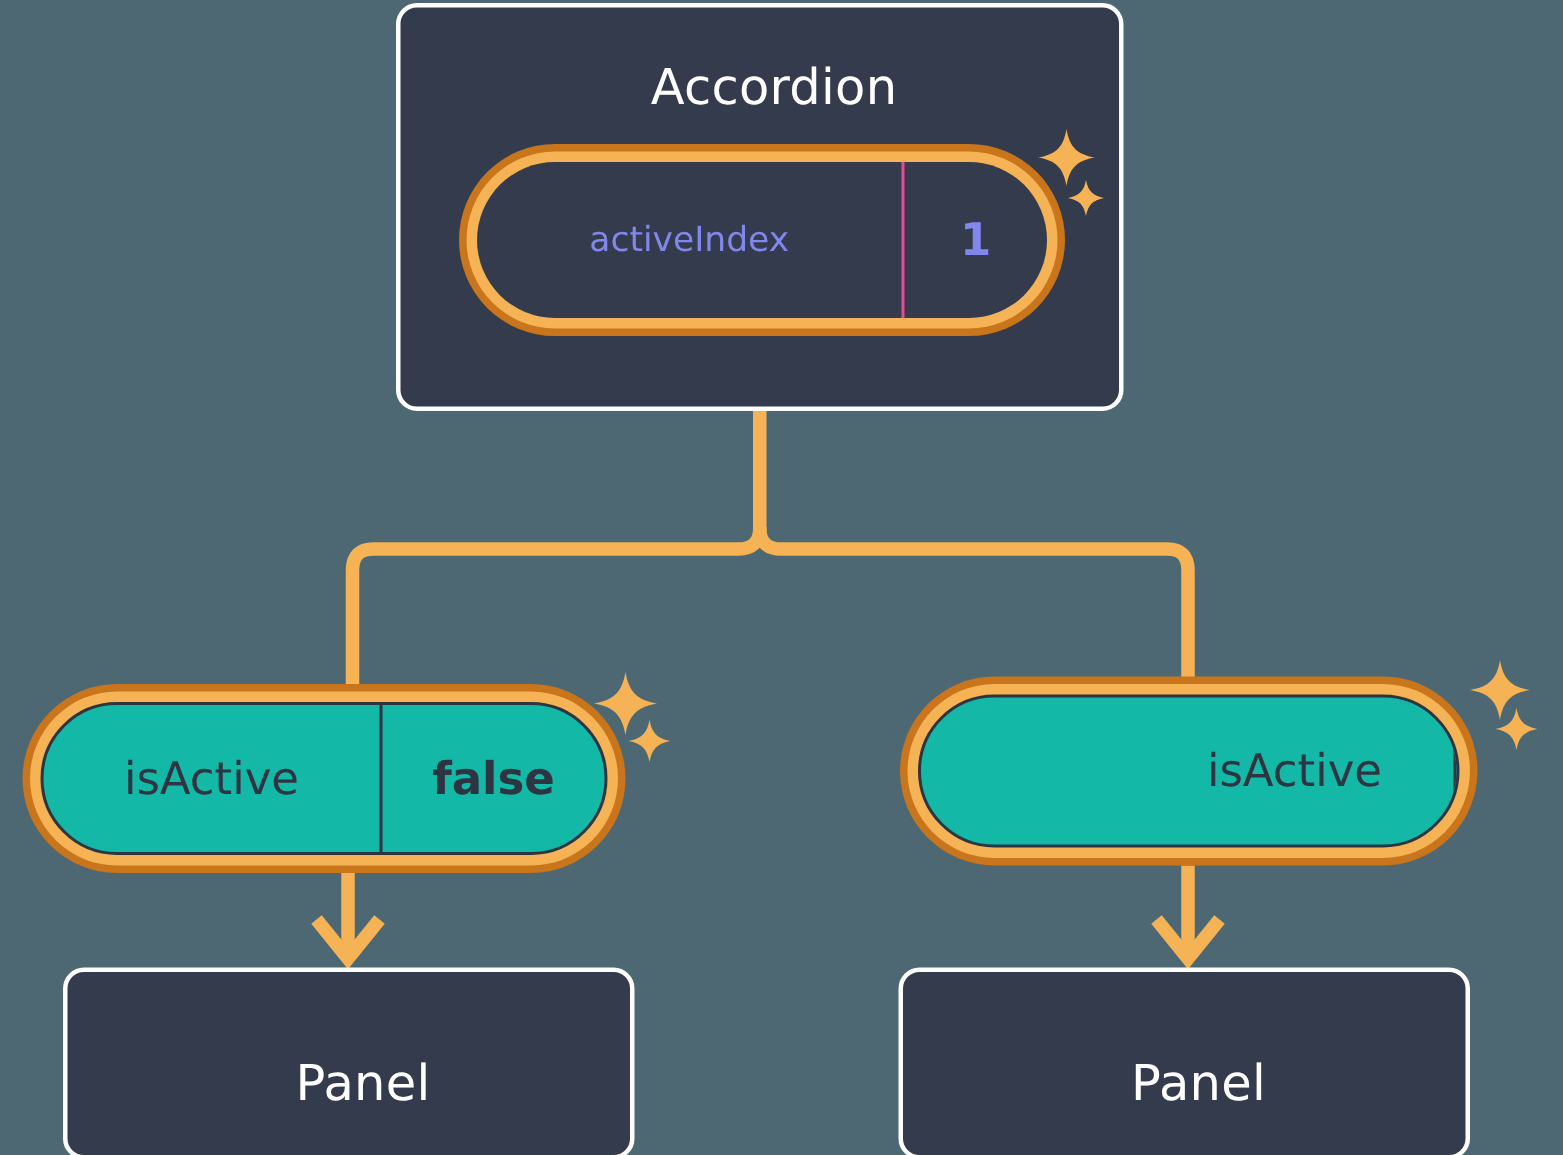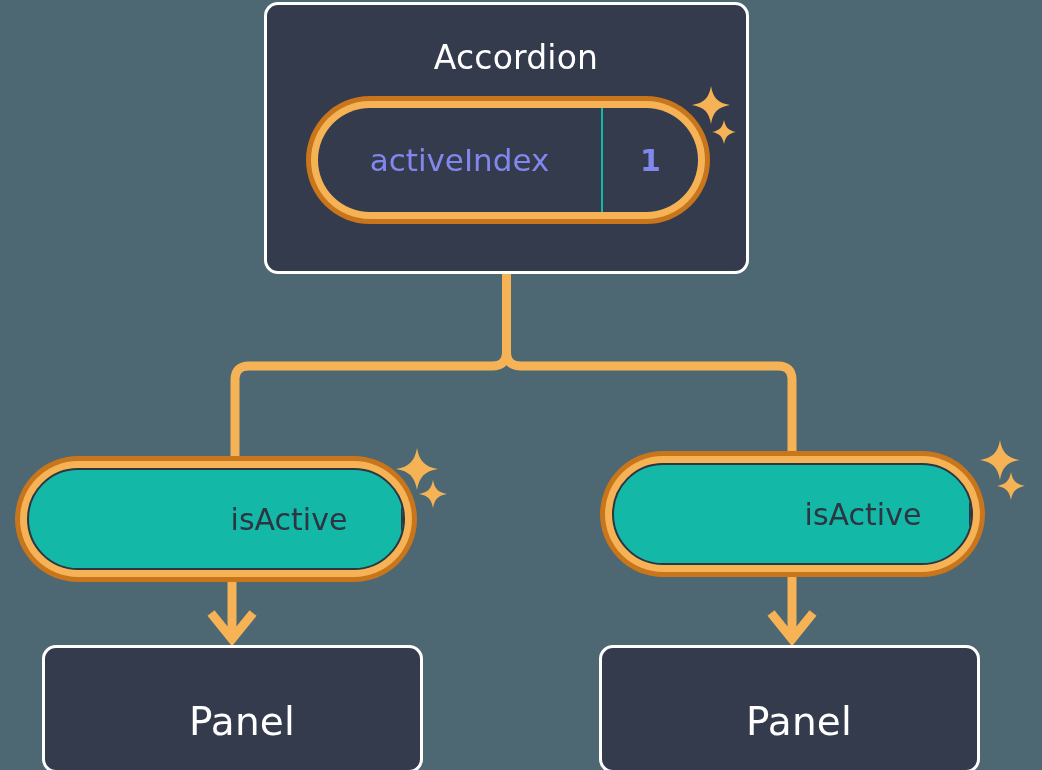--- a/index.html
+++ b/index.html
@@ -63,21 +63,21 @@
   
   .panel-card {
     width: 381px;
     height: 128px;
     display: flex;
     align-items: center;
     justify-content: center;
   }
   #panel-left  { left: 42px;  top: 645px; }
   #panel-right { left: 599px; top: 645px; }
-  .panel-card .node-title { font-size: 39px; margin-top: 24px; }
+  .panel-card .node-title { font-size: 33px; margin-top: 24px; }
 
   
   .pill {
     position: absolute;
     box-sizing: border-box;
     display: flex;
     align-items: stretch;
     z-index: 3;
     border-radius: 999px;
   }
@@ -115,23 +115,23 @@
     box-sizing: border-box;
     white-space: nowrap;
   }
 
   
   .pill-dark .pill-body {
     background: #343b4c;
   }
   .pill-dark .pill-key {
     color: #8287ee;
-    font-size: 31px;
+    font-size: 23px;
     font-weight: 400;
-    border-right: 2px solid #14b8a6;
+    border-right: 2px solid #ec4899;
   }
   .pill-dark .pill-val {
     color: #8287ee;
     font-size: 30px;
     font-weight: 700;
   }
 
   
   .pill-purple .pill-body {
     background: #14b8a6;
@@ -234,20 +234,21 @@
     <svg width="26" height="26" viewBox="0 0 26 26">
       <path d="M13 1 C14.4 8.4 17.6 11.6 25 13 C17.6 14.4 14.4 17.6 13 25 C11.6 17.6 8.4 14.4 1 13 C8.4 11.6 11.6 8.4 13 1 Z" fill="#f5b356"></path>
     </svg>
   </div>
 
   <div id="pill-is-active-left" class="pill pill-purple">
     <div class="pill-ring">
       <div class="pill-ring-inner">
         <div class="pill-body">
           <div class="pill-key">isActive</div>
+          <div class="pill-val">false</div>
         </div>
       </div>
     </div>
   </div>
 
   <div class="sparkle" style="left:394px; top:446px;">
     <svg width="46" height="46" viewBox="0 0 46 46">
       <path d="M23 2 C25.2 15.2 30.8 20.8 44 23 C30.8 25.2 25.2 30.8 23 44 C20.8 30.8 15.2 25.2 2 23 C15.2 20.8 20.8 15.2 23 2 Z" fill="#f5b356"></path>
     </svg>
   </div>

